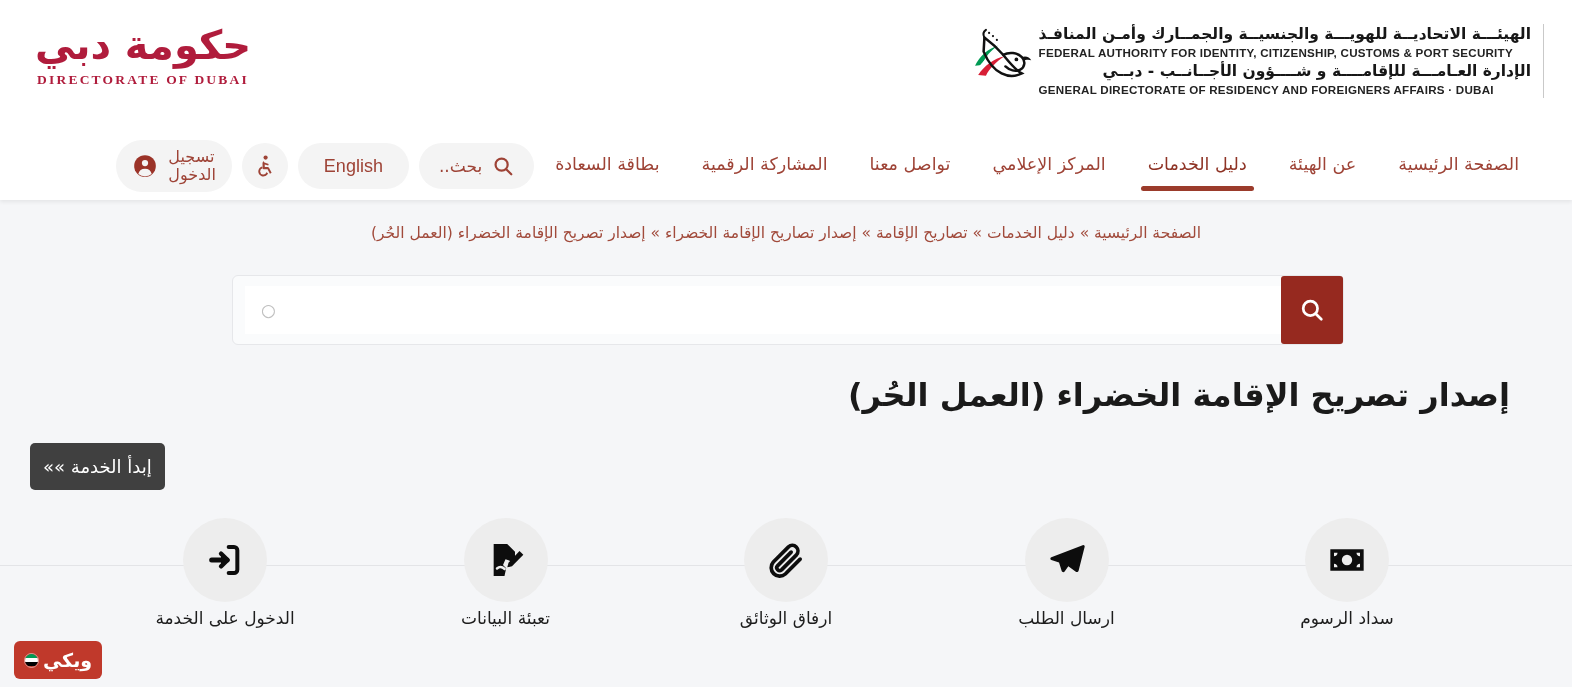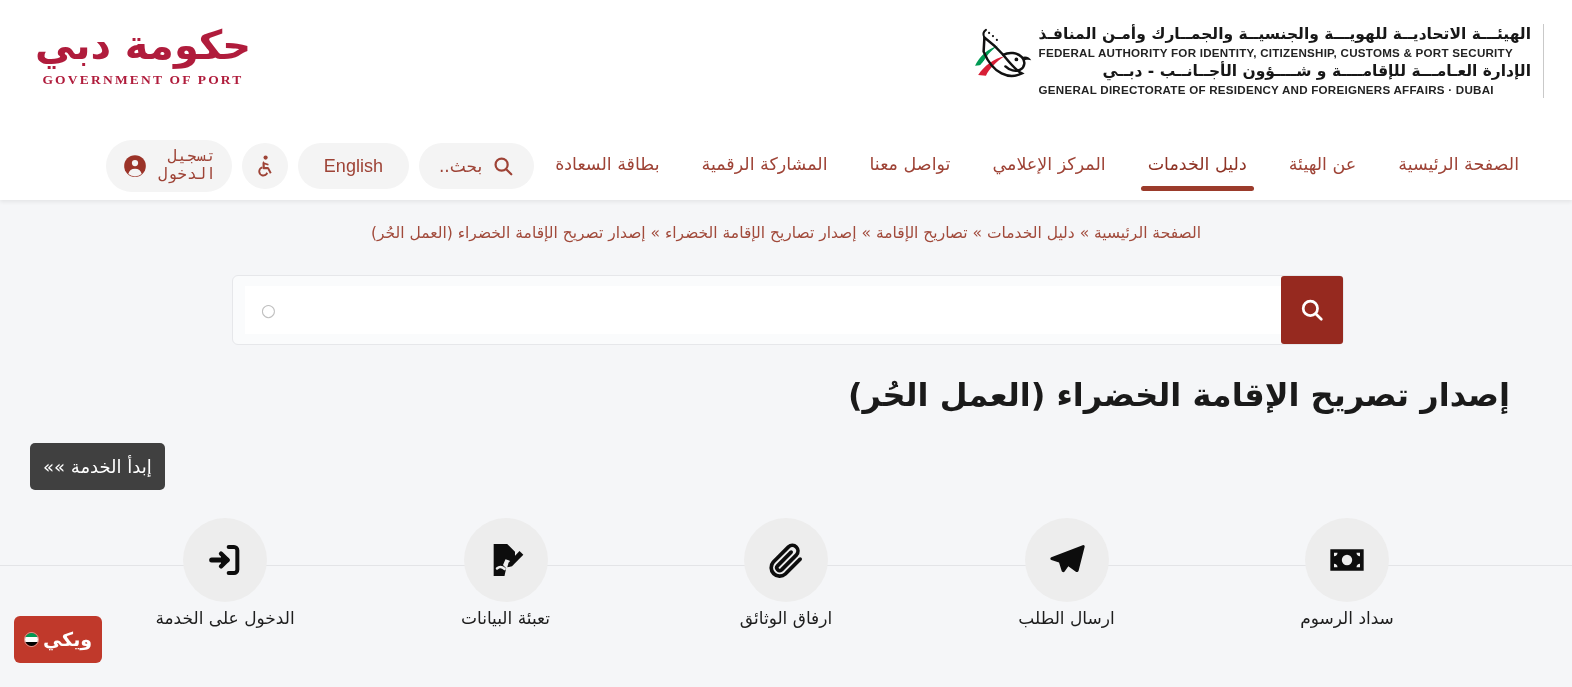--- a/index.html
+++ b/index.html
@@ -154,24 +154,23 @@
     gap: 10px;
     cursor: pointer;
     color: #9e4336;
     font-family: "DejaVu Sans", sans-serif;
   }
   .pill-search { height: 46px; padding: 0 20px; font-size: 17px; min-width: 115px; }
   .pill-lang   { height: 46px; padding: 0 26px; font-size: 18px; font-family: "Liberation Sans", sans-serif; }
   .pill-access { height: 46px; width: 46px; padding: 0; }
   .pill-login  { height: 52px; padding: 0 16px; font-size: 16px; }
   .login-label {
-    text-align: right;
+    text-align: left;
     line-height: 1.15;
     white-space: pre-line;
-    font-family: Liberation Mono, monospace;
   }
   .icon { display: inline-flex; align-items: center; justify-content: center; }
 
   
   .breadcrumb-wrap {
     padding: 22px 30px 0 30px;
     direction: rtl;
     text-align: center;
   }
   .breadcrumb {
@@ -294,22 +293,22 @@
     margin-top: 6px;
     font-family: "DejaVu Sans", sans-serif;
     font-size: 17px;
     color: #1d1d1d;
     white-space: nowrap;
   }
 
   
   .watermark {
     position: absolute;
-    left: 14px; bottom: 24px;
-    width: 88px; height: 47px;
+    left: 14px; bottom: 8px;
+    width: 88px; height: 38px;
     background: #c0392b;
     border-radius: 6px;
     display: flex;
     align-items: center;
     justify-content: center;
     gap: 4px;
     direction: rtl;
   }
   .wm-text {
     color: #ffffff;
@@ -332,21 +331,21 @@
 <body>
 
 <div id="page">
 
   <div class="header">
 
     <div class="logo-row">
 
       <div class="gov-dubai">
         <div class="gov-dubai-script">حكومة دبي</div>
-        <div class="gov-dubai-en">GOVERNMENT OF PORT</div>
+        <div class="gov-dubai-en">DIRECTORATE OF DUBAI</div>
       </div>
 
       <div class="fed-logo">
         <div class="falcon-mark">
           <svg viewBox="0 0 100 100" width="78" height="78" aria-hidden="true">
             <path d="M18 56 C24 44 34 34 48 30 C38 36 31 45 27 55 Z" fill="#009a54"></path>
             <path d="M20 62 C27 50 38 41 52 37 C41 44 33 53 29 63 Z" fill="#ffffff"></path>
             <path d="M22 68 C30 56 42 47 56 44 C45 51 36 60 32 69 Z" fill="#d81e35"></path>
             <path d="M30 20 C38 26 46 33 54 42 C63 53 70 62 78 66
                      C70 70 60 70 52 66 C42 61 34 50 29 38 Z" fill="none" stroke="#111" stroke-width="3.2" stroke-linecap="round"></path>

